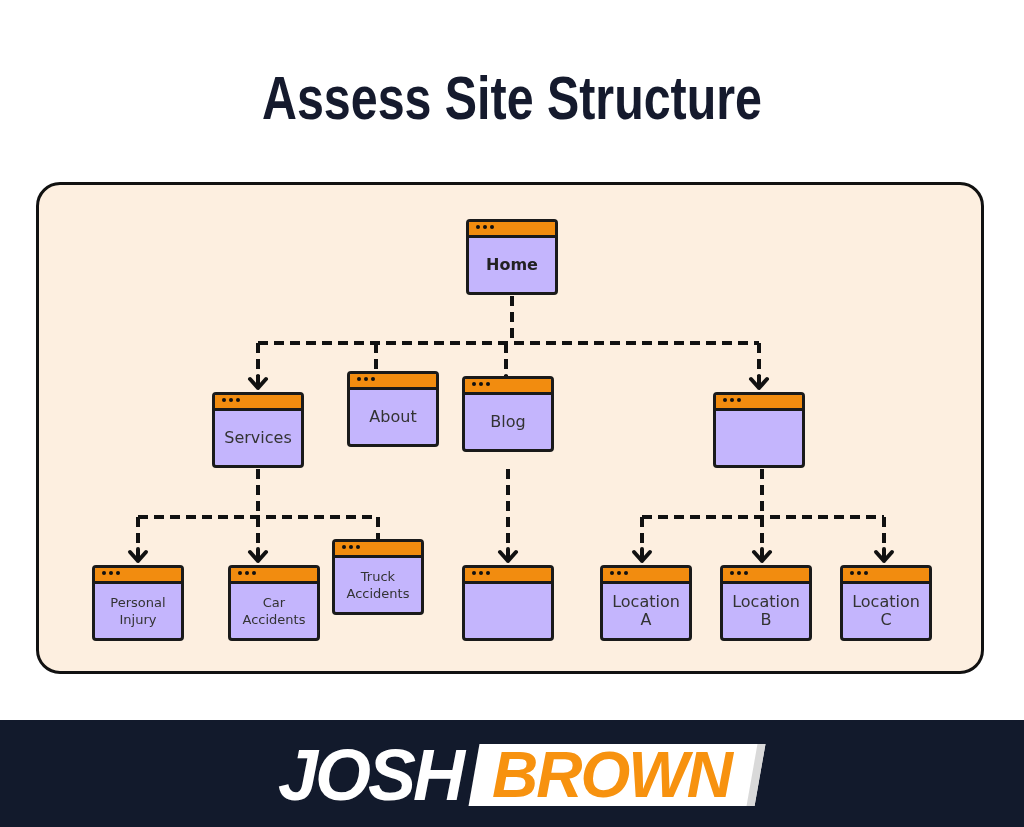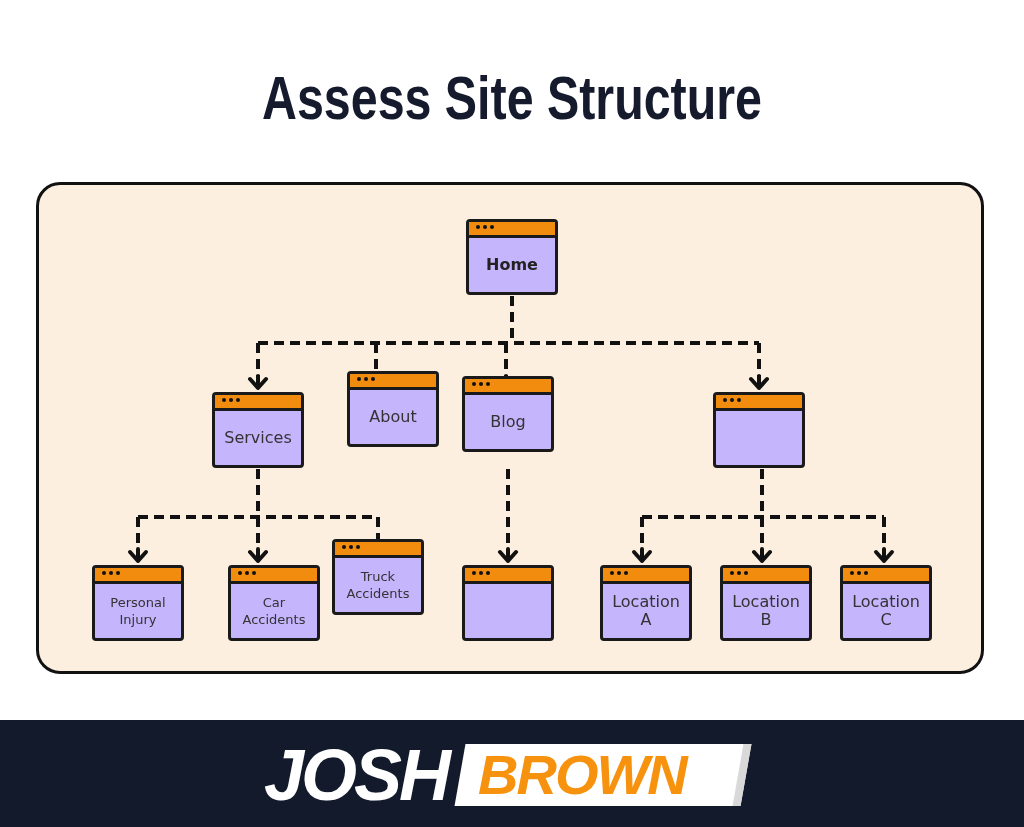--- a/index.html
+++ b/index.html
@@ -8,24 +8,24 @@
   .panel { position:absolute; left:36px; top:182px; width:948px; height:492px; background:#fdefe0; border:3px solid #111; border-radius:24px; box-sizing:border-box; }
   svg.connectors { position:absolute; left:0; top:0; width:1024px; height:827px; pointer-events:none; }
   .node { position:absolute; width:92px; height:76px; box-sizing:border-box; border:3px solid #1a1a1a; border-radius:4px; background:#c4b5fd; overflow:hidden; }
   .node .bar { height:13px; background:#f28c0f; border-bottom:3px solid #1a1a1a; position:relative; }
   .node .dots { position:absolute; left:7px; top:3px; display:flex; gap:3px; }
   .node .dots span { width:4px; height:4px; border-radius:50%; background:#111; display:block; }
   .node .label { position:absolute; left:0; right:0; top:16px; bottom:0; display:flex; align-items:center; justify-content:center; text-align:center; color:#333; font-family:"DejaVu Sans", sans-serif; font-size:16px; line-height:18px; padding:0 2px; }
   .node.sm .label { font-size:13px; line-height:17px; }
   .node.home .label { font-weight:bold; color:#222; font-size:16px; }
   .footer { position:absolute; left:0; top:720px; width:1024px; height:107px; background:#121a2c; }
-  .logo { position:absolute; left:264px; top:742px; height:66px; width:480px;text-decoration:underline; }
+  .logo { position:absolute; left:278px; top:742px; height:66px; width:480px;text-decoration:underline; }
   .logo .josh { position:absolute; left:0; top:-6px; font-family:"Liberation Sans", sans-serif; font-weight:bold; font-style:italic; font-size:72px; color:#ffffff; letter-spacing:-3px; line-height:78px; }
   .logo .plate { position:absolute; left:196px; top:2px; width:278px; height:62px; background:#ffffff; transform:skewX(-10deg); border-right:8px solid #d9d9d9; }
-  .logo .brown { position:absolute; left:214px; top:-4px; font-family:"Liberation Sans", sans-serif; font-weight:bold; font-style:italic; font-size:56px; color:#f7920f; letter-spacing:-2px; line-height:74px; }
+  .logo .brown { position:absolute; left:214px; top:-4px; font-family:"Liberation Sans", sans-serif; font-weight:bold; font-style:italic; font-size:64px; color:#f7920f; letter-spacing:-2px; line-height:74px; }
 </style>
 </head>
 <body>
 
 <div class="title">Assess Site Structure</div>
 
 <div class="panel"></div>
 
 <svg class="connectors" viewBox="0 0 1024 827">
   <defs>

